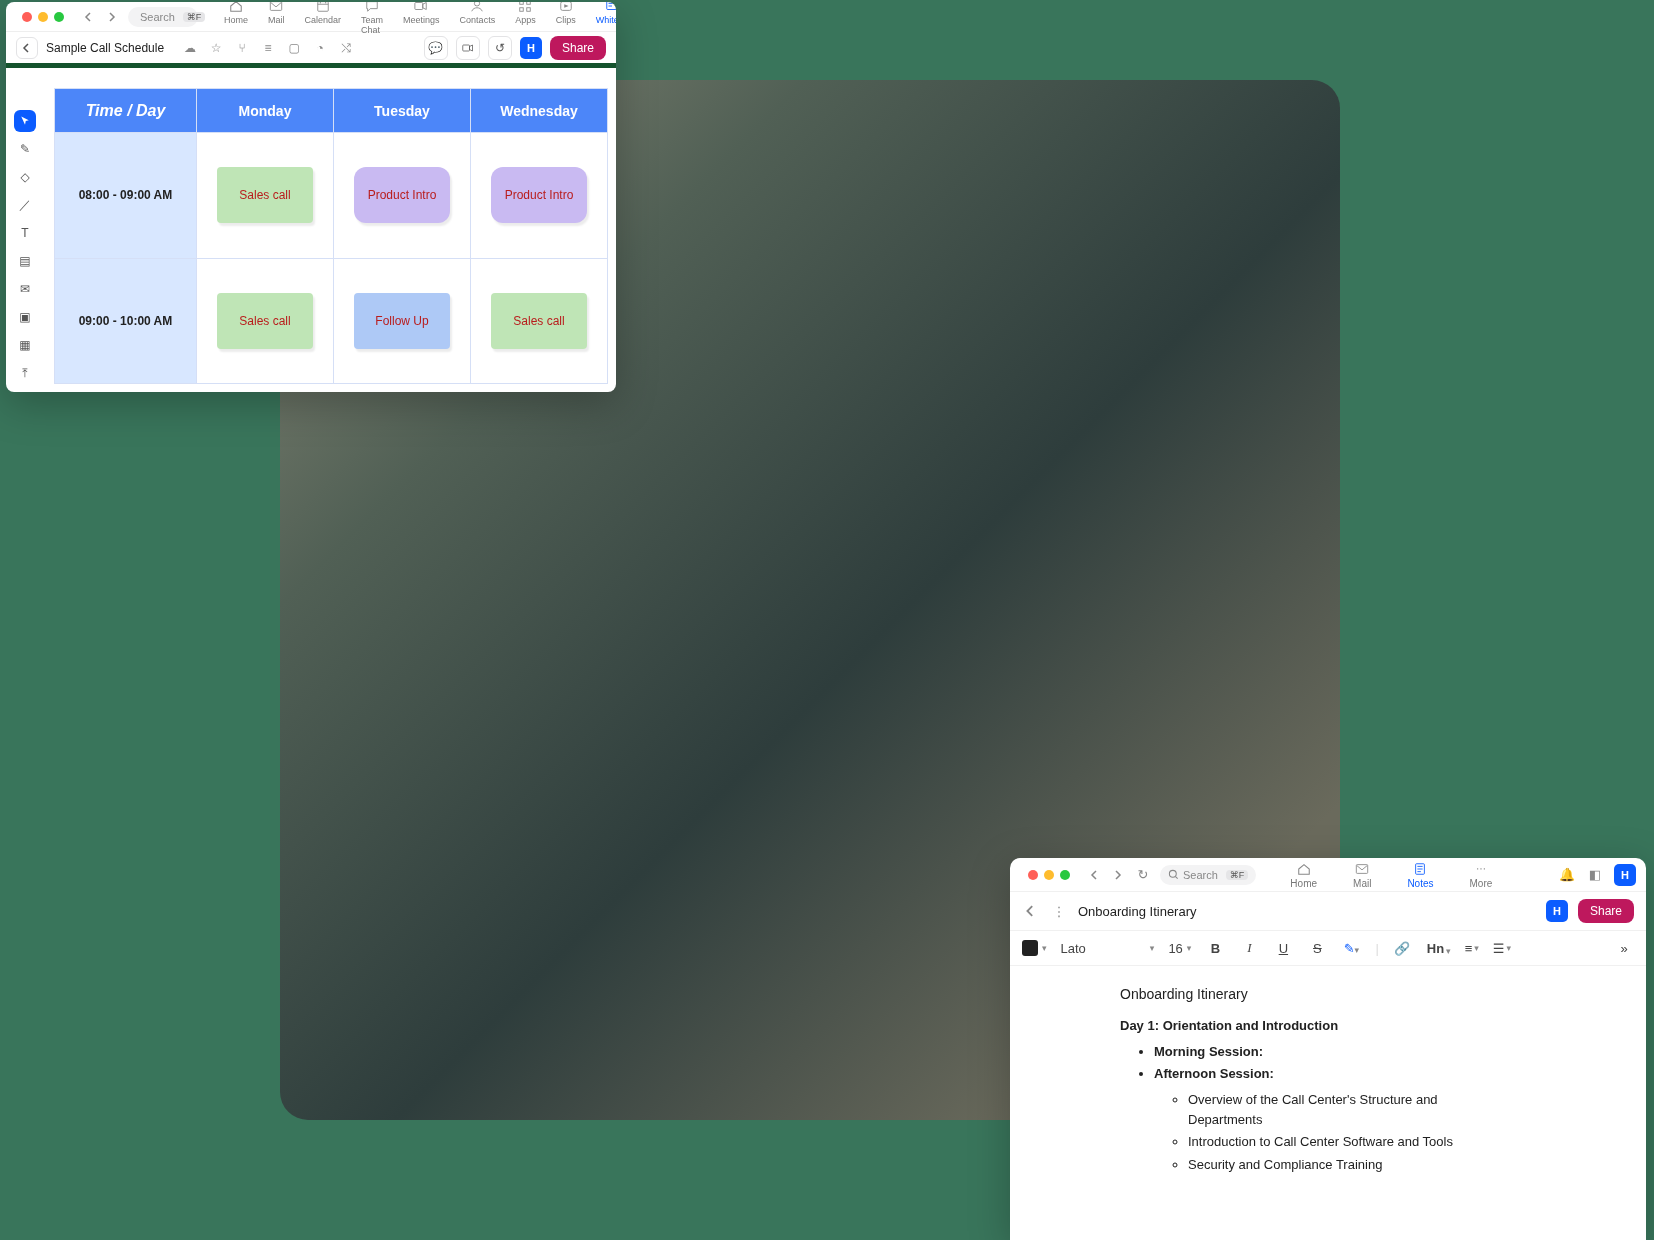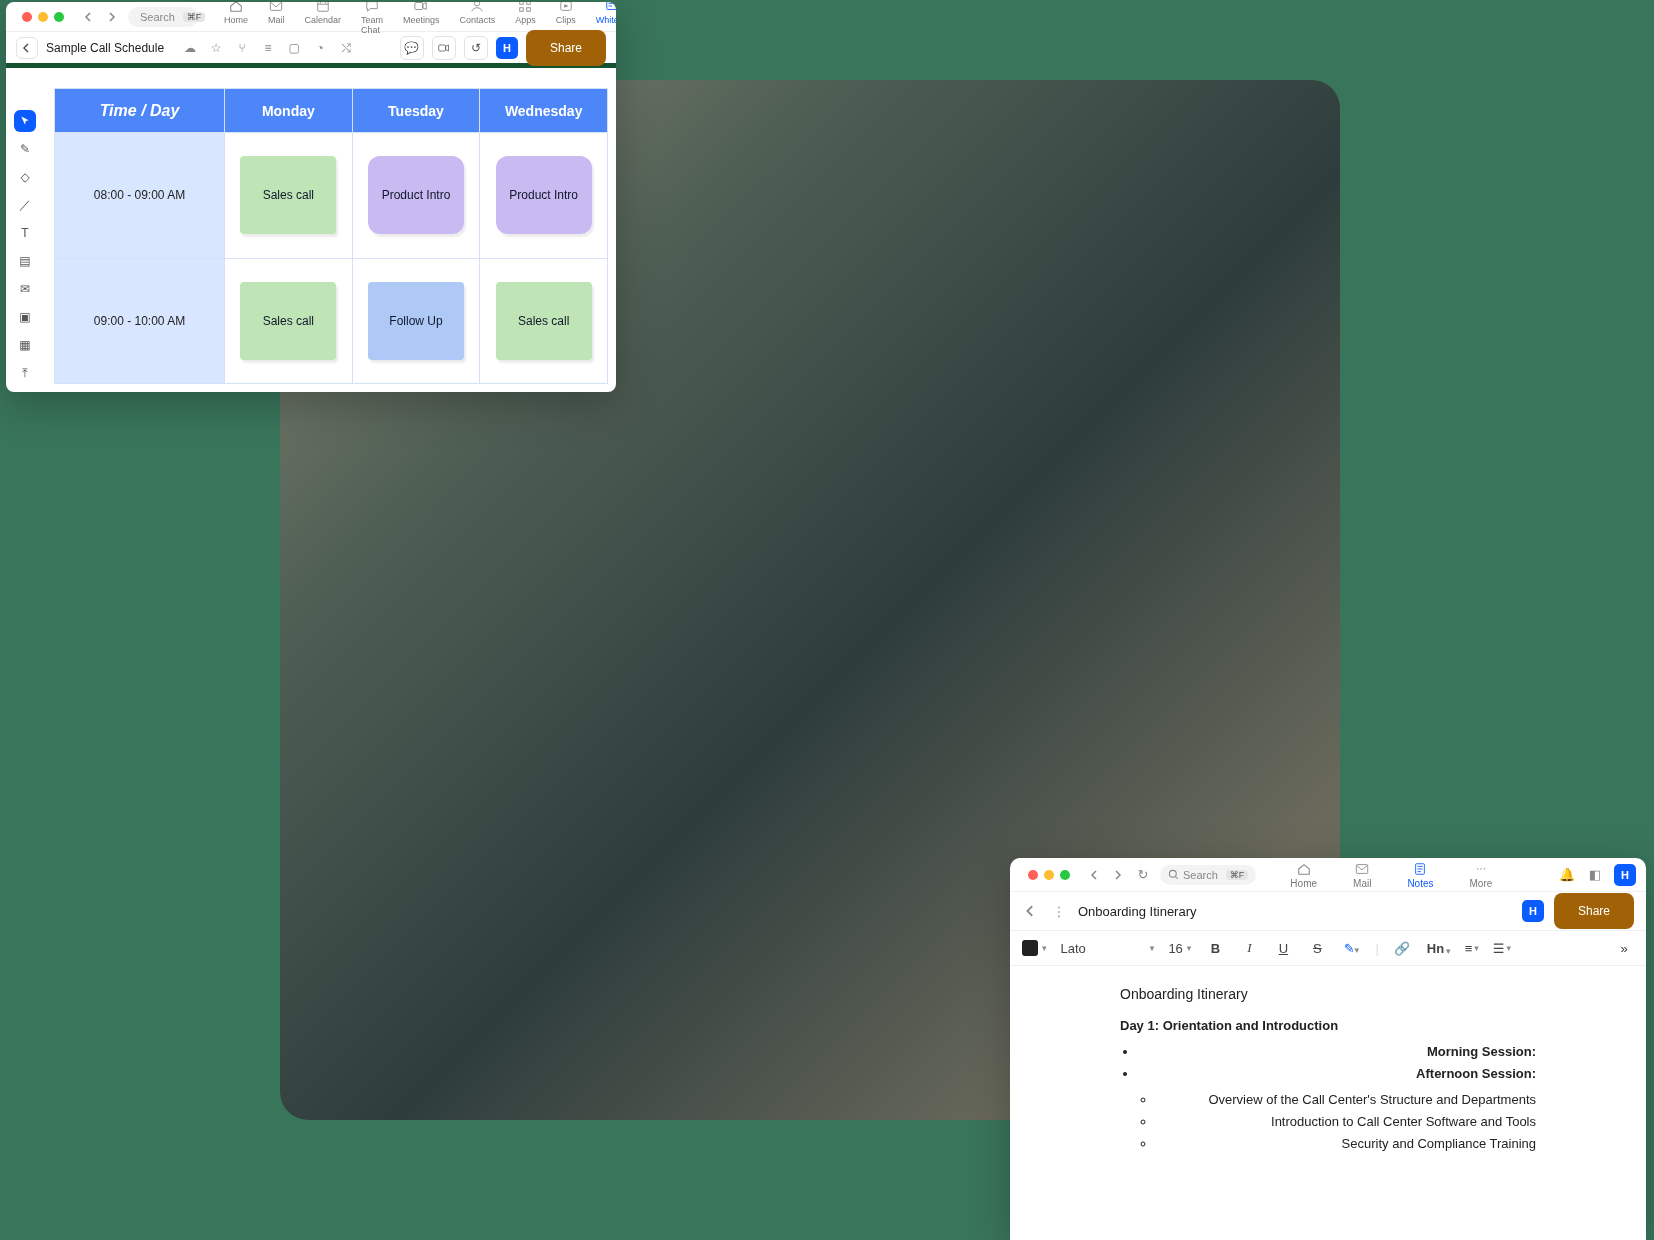--- a/index.html
+++ b/index.html
@@ -67,41 +67,41 @@
 
   
   .wb-subbar { display:flex; align-items:center; height:36px; padding:0 10px; gap:8px; border-bottom:5px solid #14532d; }
   .back-btn { width:22px; height:22px; border:1px solid #e3e3e5; border-radius:6px; display:flex; align-items:center; justify-content:center; color:#555; cursor:pointer; }
   .doc-title { font-weight:500; font-size:12px; }
   .mini-icons { display:flex; gap:10px; margin-left:10px; color:#888; }
   .mini-icons .mi { width:16px; height:16px; display:flex; align-items:center; justify-content:center; cursor:pointer; }
   .right-cluster { margin-left:auto; display:flex; gap:8px; align-items:center; }
   .round-btn { width:24px; height:24px; border:1px solid #e3e3e5; border-radius:6px; display:flex; align-items:center; justify-content:center; color:#555; cursor:pointer; font-size:12px; }
   .avatar-badge { width:22px; height:22px; border-radius:5px; background:#0b5cff; color:#fff; display:flex; align-items:center; justify-content:center; font-size:11px; font-weight:600; }
-  .share-btn { background:#a16207; color:#fff; border-radius:8px; height:36px; padding:0 24px; display:flex; align-items:center; font-size:12px; font-weight:500; cursor:pointer; }
+  .share-btn { background:#be185d; color:#fff; border-radius:8px; height:24px; padding:0 12px; display:flex; align-items:center; font-size:12px; font-weight:500; cursor:pointer; }
 
   
   .tool-rail { position:absolute; left:8px; top:108px; display:flex; flex-direction:column; gap:6px; }
   .tool { width:22px; height:22px; border-radius:6px; display:flex; align-items:center; justify-content:center; color:#555; cursor:pointer; font-size:12px; }
   .tool.active { background:#0b5cff; color:#fff; }
 
   
   .canvas {
     position:absolute; left:48px; top:86px; right:8px; bottom:8px;
     background-image: radial-gradient(#e9e9ef 1px, transparent 1px);
     background-size: 14px 14px;
     background-position: 0 60px;
   }
   .sched-table { width:100%; height:100%; border-collapse:collapse; }
   .sched-table th, .sched-table td { border:1px solid #d5dff6; text-align:center; }
   .sched-table thead th { background:#4c86f9; color:#fff; font-weight:600; height:44px; font-size:14px; }
   .sched-table thead th:first-child { font-style:italic; font-size:16px; }
-  .sched-table tbody td:first-child { background:#d8e7ff; font-weight:400; font-size:12px; width:170px; }
+  .sched-table tbody td:first-child { background:#d8e7ff; font-weight:700; font-size:12px; width:142px; }
   .sched-table tbody td { background:#fff; height:124px; }
-  .sticky { width:96px; height:78px; margin:auto; border-radius:4px; display:flex; align-items:center; justify-content:center; font-size:12px; color:#0f172a; box-shadow: 2px 3px 2px rgba(0,0,0,0.08); }
+  .sticky { width:96px; height:56px; margin:auto; border-radius:4px; display:flex; align-items:center; justify-content:center; font-size:12px; color:#b91c1c; box-shadow: 2px 3px 2px rgba(0,0,0,0.08); }
   .sticky.green  { background:#bfe5b6; }
   .sticky.purple { background:#c9baf2;border-radius:12px; }
   .sticky.blue   { background:#aec9f6; }
 
   
   .notes {
     position: absolute;
     right: 8px;
     bottom: 0;
     width: 636px;
@@ -128,21 +128,21 @@
   .bold { font-weight:700; }
   .italic { font-style:italic; font-family:serif; }
   .underline { text-decoration:underline; }
   .strike { text-decoration:line-through; }
 
   .notes-body { padding: 18px 110px 10px 110px; line-height:1.55; font-size:13px; }
   .notes-body h4 { font-size:14px; font-weight:400; margin-bottom:10px; }
   .notes-body strong { font-weight:700; }
   .notes-body ul { padding-left:18px; margin:6px 0; }
   .notes-body ul ul { list-style:circle; }
-  .notes-body li { margin:2px 0;text-align:right; }
+  .notes-body li { margin:2px 16px; }
 
   svg { display:block; }
 </style>
 </head>
 <body>
 
 <div class="photo"></div>
 
 <div class="whiteboard">
 

